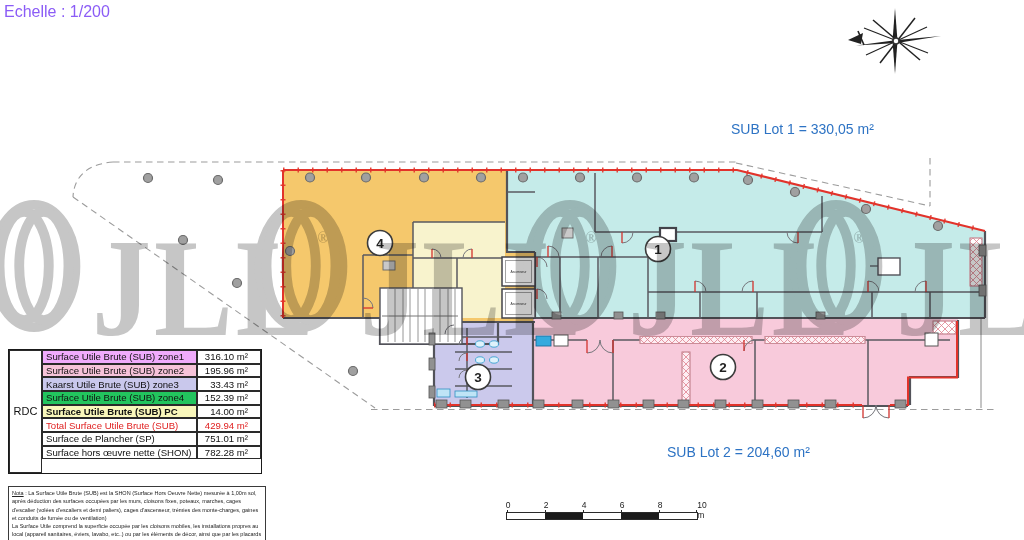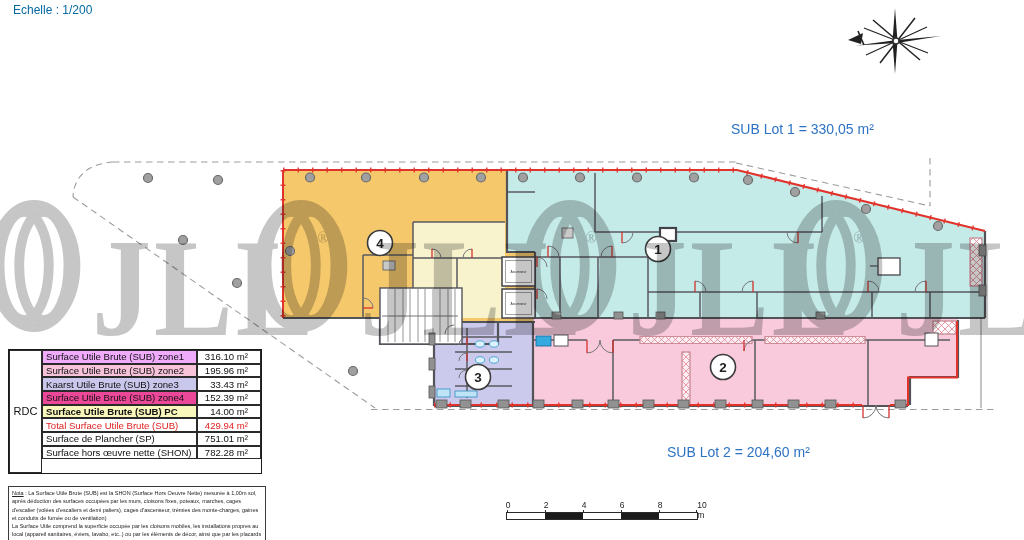--- a/index.html
+++ b/index.html
@@ -9,35 +9,35 @@
   
   #wm{position:absolute;left:0;top:197px;width:836px;height:140px;z-index:5;
       mix-blend-mode:multiply;pointer-events:none;}
   .wm-rings{position:absolute;top:2px;height:134px;}
   .wm-jll{position:absolute;bottom:-22px;font-family:"Liberation Serif", serif;font-weight:700;
           font-size:118px;color:#c6c6c6;letter-spacing:3px;transform:scaleY(1.18);
           transform-origin:bottom;line-height:1;}
   .wm-reg{font-size:15px;vertical-align:78px;letter-spacing:0;}
   
   .ovl{position:absolute;z-index:10;}
-  #scale-label{left:13px;top:3px;font-size:12px;color:#0369a1;}
+  #scale-label{left:4px;top:3px;font-size:16px;color:#8b5cf6;}
   #street{left:482px;top:103px;font-size:17.5px;color:#101010;letter-spacing:.3px;}
   #lot1{left:731px;top:121px;}
   #lot2{left:667px;top:444px;}
   .blue-label{font-size:14px;color:#2d73c4;text-align:center;}
   
   #surface-table{left:8px;top:349px;width:252px;height:123px;display:grid;
     grid-template-columns:33px 155px 64px;grid-auto-rows:13.66px;
     border:1.3px solid #1a1a1a;background:#fff;font-size:9.6px;color:#111;z-index:10;}
   #surface-table .cell{border:0.8px solid #2a2a2a;display:flex;align-items:center;
     padding:0 3px;white-space:nowrap;overflow:hidden;}
   #surface-table .rdc{grid-row:1/10;grid-column:1;justify-content:center;font-size:11px;}
   #surface-table .val{justify-content:flex-end;padding-right:12px;}
   .bg-z1{background:#f0abfc;} .bg-z2{background:#f6c3d9;} .bg-z3{background:#c9c8ec;}
-  .bg-z4{background:#ec4899;} .bg-pc{background:#f9f7bb;font-weight:bold;}
+  .bg-z4{background:#22c55e;} .bg-pc{background:#f9f7bb;font-weight:bold;}
   .txt-red{color:#e02020;}
   
   #nota{left:8px;top:486px;width:250px;border:1px solid #3a3a3a;background:#fff;
     font-size:5.5px;line-height:1.5;color:#222;padding:2px 3px;z-index:10;}
   #nota .u{text-decoration:underline;}
   
   #scalebar{left:506px;top:500px;width:200px;z-index:10;}
   #scalebar .ticks{position:relative;height:10px;font-size:8.5px;color:#222;}
   #scalebar .ticks span{position:absolute;transform:translateX(-50%);}
   #scalebar .bar{position:relative;margin-top:2px;width:190px;height:6px;

